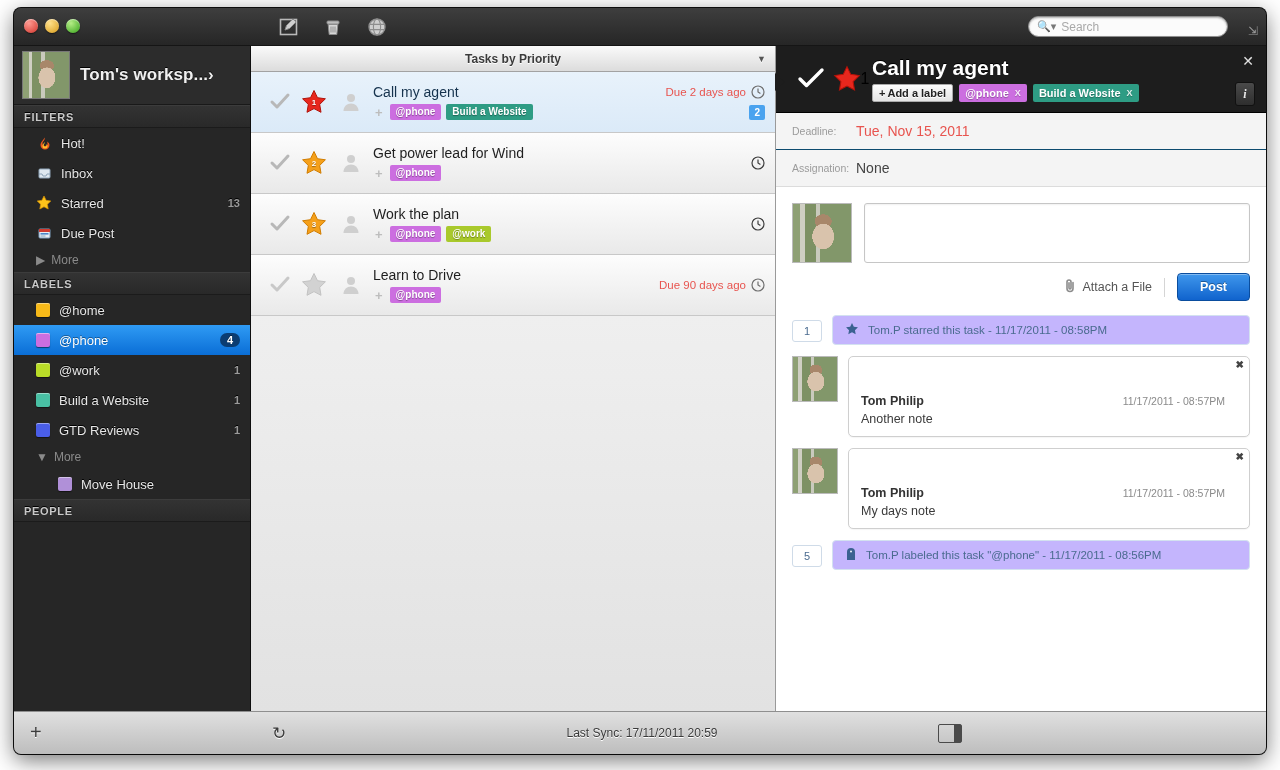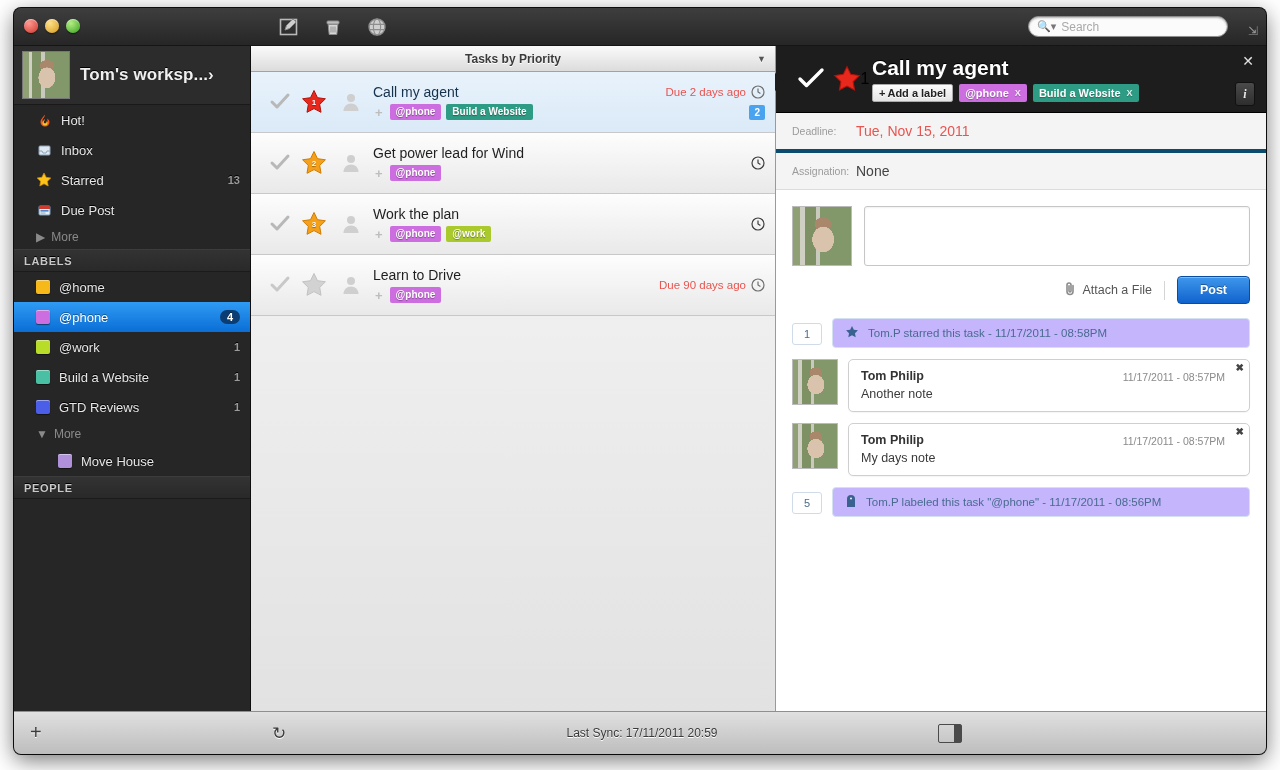--- a/index.html
+++ b/index.html
@@ -120,21 +120,21 @@
      display:flex;align-items:center;gap:6px;text-shadow:0 1px 1px rgba(0,0,0,.3);white-space:nowrap;}
   .dchip .x{font-size:9px;opacity:.85;}
   .d-close{position:absolute;right:12px;top:8px;color:#e2e2e2;font-size:14px;line-height:1;}
   .d-info{position:absolute;right:11px;top:36px;width:18px;height:22px;border-radius:3px;
      background:linear-gradient(#4a4a4a,#2e2e2e);border:1px solid #111;color:#e9e9e9;
      font-size:12px;font-style:italic;font-weight:bold;display:flex;align-items:center;justify-content:center;
      font-family:"Liberation Serif",serif;}
 
   .meta{background:#f4f4f4;border-bottom:1px solid #dcdcdc;}
   .meta-row{height:36px;display:flex;align-items:center;padding:0 0 0 16px;
-      border-bottom:4px solid #0c4a6e;}
+      border-bottom:1px solid #0c4a6e;}
   .meta-row:last-child{border-bottom:0;}
   .meta-k{width:64px;flex:0 0 64px;font-size:10.5px;color:#9b9b9b;}
   .meta-v{font-size:14px;color:#444;}
   .meta-v.red{color:#e8544f;}
 
   .dbody{flex:1 1 auto;overflow:hidden;padding:16px 16px 0 16px;}
   .composer{display:flex;gap:12px;align-items:flex-start;}
   .cav{width:58px;height:58px;flex:0 0 58px;border:1px solid #bbb;background:#8b9a7d;
      background-image:
         radial-gradient(ellipse 18px 21px at 52% 56%, #d9c3ac 0 60%, transparent 61%),
@@ -157,21 +157,21 @@
   .fev{flex:1 1 auto;background:#c4b5fd;border:1px solid #d3e1f0;border-radius:4px;
      height:28px;display:flex;align-items:center;gap:9px;padding:0 12px;
      font-size:11.5px;color:#4a6b8f;}
   .fav{width:44px;height:44px;flex:0 0 44px;border:1px solid #bbb;background:#8b9a7d;
      background-image:
         radial-gradient(ellipse 14px 16px at 52% 56%, #d9c3ac 0 60%, transparent 61%),
         radial-gradient(ellipse 9px 8px at 52% 30%, #a8876a 0 70%, transparent 71%),
         linear-gradient(90deg,#8ea074 0 12%,#cfcfc3 12% 20%,#7d9164 20% 40%,#c9cabd 40% 47%,#82976a 47% 100%);}
   .note{flex:1 1 auto;border:1px solid #cfcfcf;border-radius:5px;background:#fff;
      padding:9px 12px 10px;position:relative;box-shadow:0 1px 1px rgba(0,0,0,.04);}
-  .note .nhd{display:flex;align-items:flex-end;}
+  .note .nhd{display:flex;align-items:center;margin-top:28px;}
   .nname{font-size:12.5px;font-weight:bold;color:#333;flex:1 1 auto;}
   .ntime{font-size:10.5px;color:#8a8a8a;padding-right:12px;}
   .ntext{font-size:12.5px;color:#3a3a3a;margin-top:4px;}
   .nx{position:absolute;right:5px;top:2px;font-size:10px;color:#444;font-weight:bold;}
 
   
   .bottom{height:42px;flex:0 0 42px;position:relative;
      background:linear-gradient(#e0e0e0,#bdbdbd);border-top:1px solid #8f8f8f;}
   .b-add{position:absolute;left:16px;top:10px;font-size:20px;color:#3c3c3c;line-height:1;
      text-shadow:0 1px 0 #fff;}
@@ -230,20 +230,21 @@
   <div class="main">
 
     <div class="sidebar">
       <div class="ws">
         <div class="ws-av"></div>
         <div class="ws-name">
           <span>Tom's worksp...</span><span>›</span>
         </div>
       </div>
 
+      <div class="sec">FILTERS</div>
       <div>
         <div class="row">
           <span class="ico16">
             <svg width="15" height="15" viewBox="0 0 15 15">
                 <path d="M7.5 1.5c1 3-2 3.5-2 6a2.5 2.5 0 005 0c0-1.3-.6-2-.6-2 1.6.9 2.6 2 2.6 3.6a4.5 4.5 0 11-9 0c0-3.4 3-4.6 4-7.6z" fill="#f05a1e"></path>
                 <path d="M7.5 6c.6 1.6-.8 2-.8 3.3a1.4 1.4 0 002.8 0c0-.8-.4-1.3-.4-1.3.9.5 1.4 1.2 1.4 2.1a2.5 2.5 0 11-5 0c0-1.9 1.4-2.6 2-4.1z" fill="#fcc22a"></path>
               </svg>
           </span>
           <span class="lbl">Hot!</span>
           <span class="cnt"></span>

